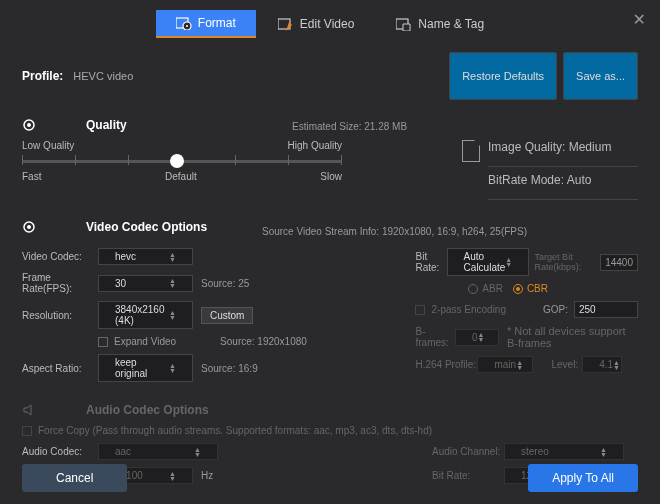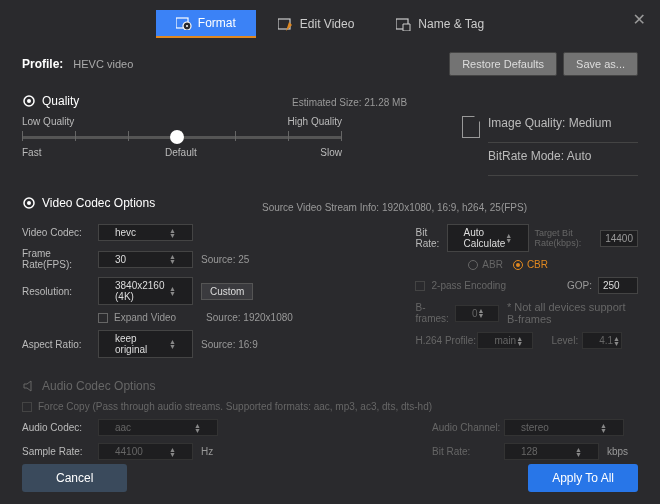--- a/index.html
+++ b/index.html
@@ -45,36 +45,37 @@
 }
 .profile-row {
   display: flex;
   align-items: center;
   margin-bottom: 18px;
 }
 .profile-label { color: #fff; font-weight: bold; font-size: 12px; margin-right: 10px; }
 .profile-name { color: #aaa; font-size: 11px; }
 .spacer { flex: 1; }
 .btn {
-  background: #737373;
+  background: #0369a1;
   border: 1px solid #444;
   color: #ddd;
-  padding: 5px 12px;
+  padding: 17px 12px;
   font-size: 11px;
   cursor: pointer;
   border-radius: 2px;
 }
 .btn + .btn { margin-left: 6px; }
 .section-head {
   display: flex;
   align-items: center;
   color: #fff;
   font-size: 12px;
-  font-weight: normal;
+  font-weight: bold;
   margin-bottom: 8px;
+  gap: 44px;
 }
 .section-head .gear { margin-right: 6px; }
 .dimmed { color: #666; }
 .est-size { text-align: center; color: #999; font-size: 10px; margin-bottom: 6px; margin-left: 30px; }
 .quality-labels {
   display: flex;
   justify-content: space-between;
   width: 320px;
   color: #bbb;
   font-size: 10px;
@@ -140,21 +141,21 @@
 }
 .checkbox {
   width: 10px; height: 10px; border: 1px solid #666;
   display: inline-block; margin-right: 6px;
 }
 .radio { width: 10px; height: 10px; border: 1px solid #666; border-radius: 50%; display: inline-flex; align-items: center; justify-content: center; margin-right: 4px; }
 .radio.sel { border-color: #e08820; }
 .radio.sel::after { content: ''; width: 4px; height: 4px; background: #e08820; border-radius: 50%; }
 .num-input {
   background: #1e1e20; border: 1px solid #444; color: #ddd;
-  padding: 2px 4px; width: 40px; font-size: 10px;
+  padding: 2px 4px; width: 64px; font-size: 10px;
 }
 .footer {
   position: absolute;
   bottom: 0; left: 0; right: 0;
   padding: 12px 22px;
   display: flex;
 }
 .btn-cancel {
   background: #3a4a5c; color: #fff; border: none;
   padding: 7px 34px; border-radius: 3px; cursor: pointer; font-size: 12px;
@@ -285,21 +286,21 @@
         <div class="select">
             <span>3840x2160 (4K)</span>
             <span class="updown">▲<br>▼</span>
           </div>
         <button class="custom-btn">Custom</button>
       </div>
       <div class="form-row">
         <span class="lbl"></span>
         <span class="checkbox"></span>
         <span>Expand Video</span>
-        <span class="src" style="margin-left:30px">Source: 1920x1080</span>
+        <span class="src" style="margin-left:44px">Source: 1920x1080</span>
       </div>
       <div class="form-row">
         <span class="lbl">Aspect Ratio:</span>
         <div class="select">
             <span>keep original</span>
             <span class="updown">▲<br>▼</span>
           </div>
         <span class="src">Source: 16:9</span>
       </div>
     </div>

